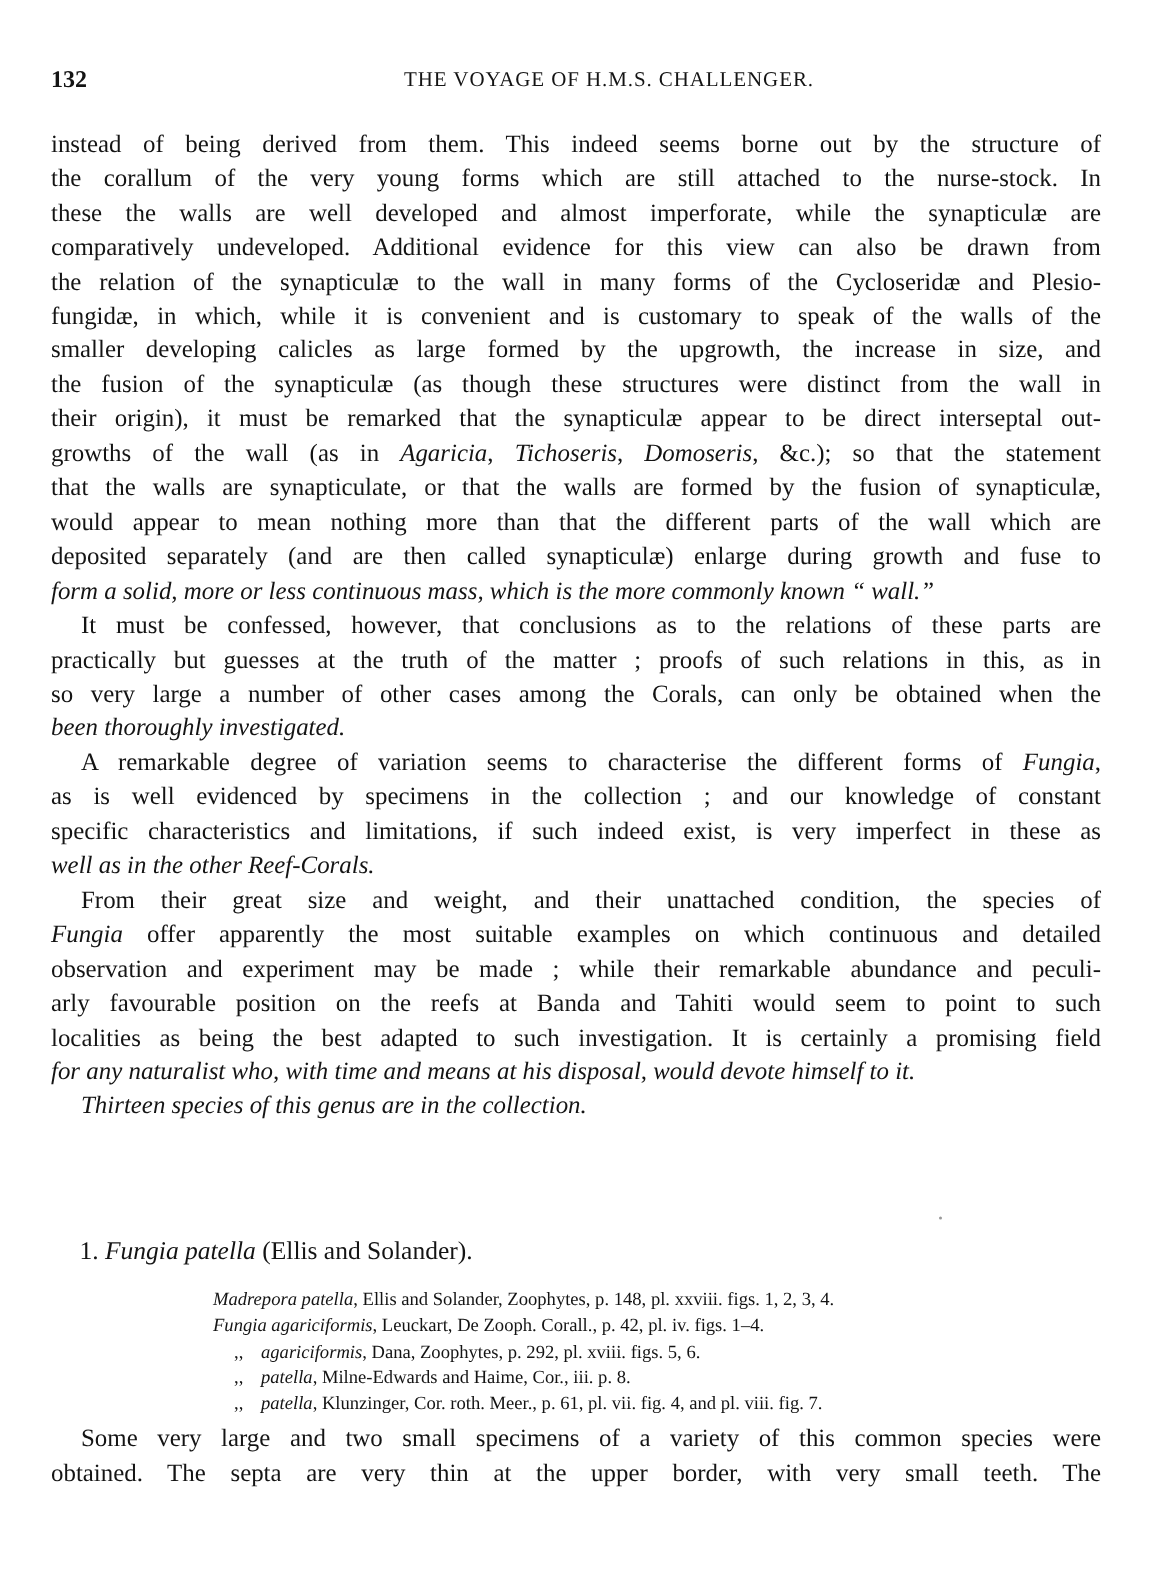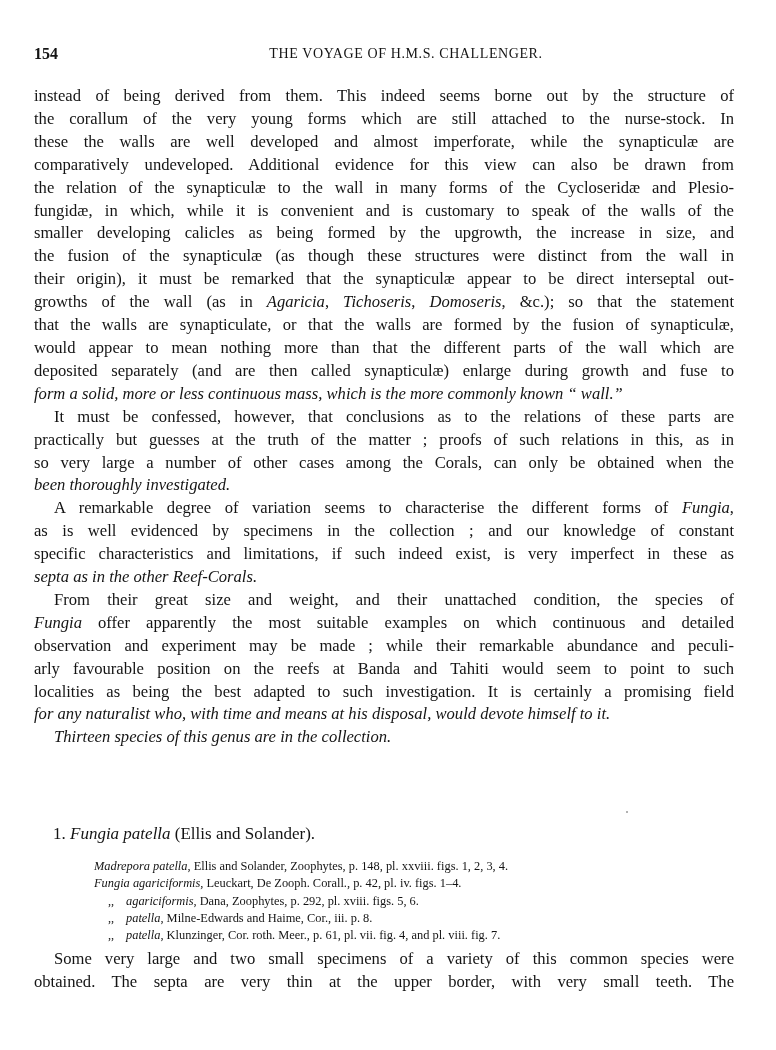--- a/index.html
+++ b/index.html
@@ -25,68 +25,68 @@
   .body-text p { margin: 0; text-align: justify; text-align-last: justify; }
   .body-text p.last-line-normal { text-align-last: left; font-style: italic; }
   .indent { text-indent: 20px; }
   i { font-style: italic; }
   .species-section { position: absolute; top: 822px; left: 53px; width: 680px; }
   .species-heading { font-size: 17px; line-height: 24px; }
   .synonyms {
     position: absolute; top: 858px; left: 94px; width: 640px;
     font-size: 12.4px; line-height: 17.3px;
   }
-  .syn-row { white-space: nowrap; }
+  .syn-row { white-space: nowrap; margin-left: 48px; }
   .ditto { display: inline-block; width: 32px; padding-left: 14px; box-sizing: border-box; }
   .after-text {
     position: absolute; top: 947px; left: 34px; width: 700px;
     font-size: 16.6px; line-height: 23px;
   }
   .after-text p { margin: 0; text-align: justify; text-align-last: justify; }
   .speck { position: absolute; left: 626px; top: 811px; width: 2px; height: 2px; background: #999; border-radius: 1px; }
 </style>
 </head>
 <body>
 
 <div class="page-header">
-  <span class="page-number">154</span>
+  <span class="page-number">132</span>
   <span class="running-title">THE VOYAGE OF H.M.S. CHALLENGER.</span>
 </div>
 
 <div class="body-text">
 
   <div>
     <p>instead of being derived from them.  This indeed seems borne out by the structure of</p>
     <p>the corallum of the very young forms which are still attached to the nurse-stock.  In</p>
     <p>these the walls are well developed and almost imperforate, while the synapticulæ are</p>
     <p>comparatively undeveloped.  Additional evidence for this view can also be drawn from</p>
     <p>the relation of the synapticulæ to the wall in many forms of the Cycloseridæ and Plesio-</p>
     <p>fungidæ, in which, while it is convenient and is customary to speak of the walls of the</p>
-    <p>smaller developing calicles as being formed by the upgrowth, the increase in size, and</p>
+    <p>smaller developing calicles as large formed by the upgrowth, the increase in size, and</p>
     <p>the fusion of the synapticulæ (as though these structures were distinct from the wall in</p>
     <p>their origin), it must be remarked that the synapticulæ appear to be direct interseptal out-</p>
     <p><span>growths of the wall (as in </span><i>Agaricia</i><span>, </span><i>Tichoseris</i><span>, </span><i>Domoseris</i><span>, &amp;c.); so that the statement</span></p>
     <p>that the walls are synapticulate, or that the walls are formed by the fusion of synapticulæ,</p>
     <p>would appear to mean nothing more than that the different parts of the wall which are</p>
     <p>deposited separately (and are then called synapticulæ) enlarge during growth and fuse to</p>
     <p class="last-line-normal">form a solid, more or less continuous mass, which is the more commonly known “ wall.”</p>
   </div>
 
   <div>
     <p class="indent">It must be confessed, however, that conclusions as to the relations of these parts are</p>
     <p>practically but guesses at the truth of the matter ; proofs of such relations in this, as in</p>
     <p>so very large a number of other cases among the Corals, can only be obtained when the</p>
     <p class="last-line-normal">been thoroughly investigated.</p>
   </div>
 
   <div>
     <p class="indent"><span>A remarkable degree of variation seems to characterise the different forms of </span><i>Fungia</i><span>,</span></p>
     <p>as is well evidenced by specimens in the collection ; and our knowledge of constant</p>
     <p>specific characteristics and limitations, if such indeed exist, is very imperfect in these as</p>
-    <p class="last-line-normal">septa as in the other Reef-Corals.</p>
+    <p class="last-line-normal">well as in the other Reef-Corals.</p>
   </div>
 
   <div>
     <p class="indent">From their great size and weight, and their unattached condition, the species of</p>
     <p><i>Fungia</i><span> offer apparently the most suitable examples on which continuous and detailed</span></p>
     <p>observation and experiment may be made ; while their remarkable abundance and peculi-</p>
     <p>arly favourable position on the reefs at Banda and Tahiti would seem to point to such</p>
     <p>localities as being the best adapted to such investigation.  It is certainly a promising field</p>
     <p class="last-line-normal">for any naturalist who, with time and means at his disposal, would devote himself to it.</p>
   </div>

